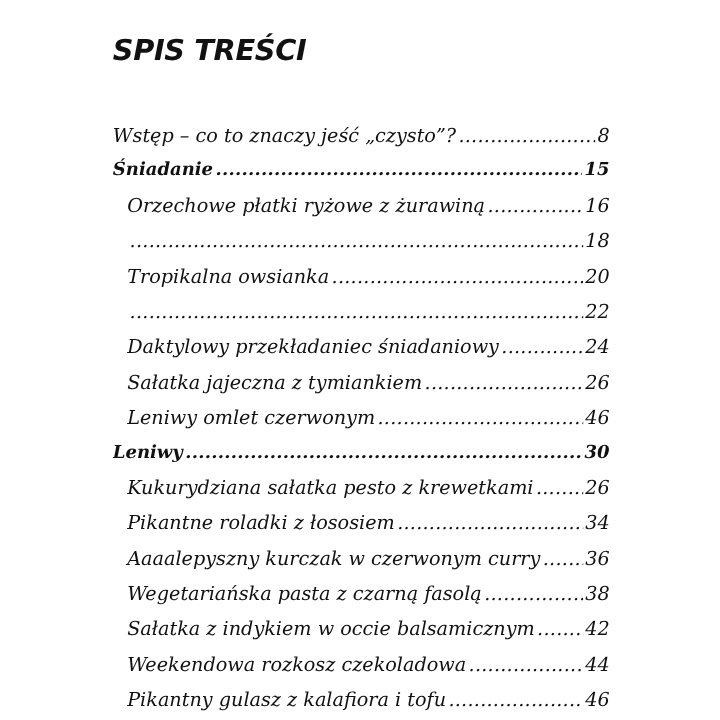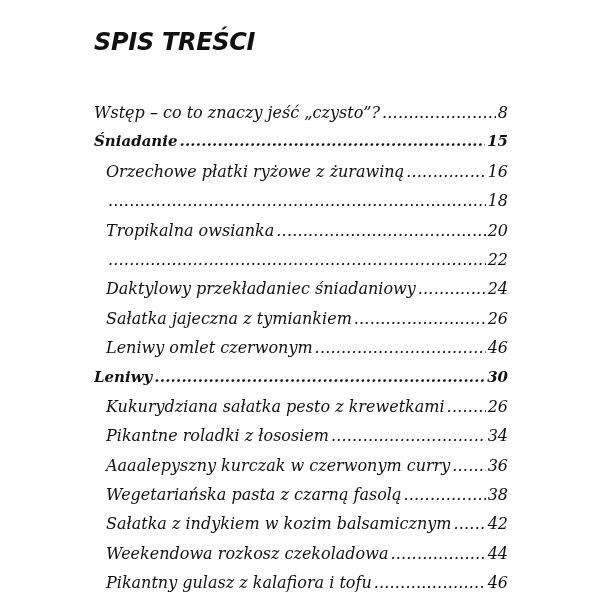--- a/index.html
+++ b/index.html
@@ -141,21 +141,21 @@
       <span class="label">Aaaalepyszny kurczak w czerwonym curry</span>
       <span class="leader"></span>
       <span class="page-num">36</span>
     </div>
     <div class="entry sub">
       <span class="label">Wegetariańska pasta z czarną fasolą</span>
       <span class="leader"></span>
       <span class="page-num">38</span>
     </div>
     <div class="entry sub">
-      <span class="label">Sałatka z indykiem w kozim balsamicznym</span>
+      <span class="label">Sałatka z indykiem w occie balsamicznym</span>
       <span class="leader"></span>
       <span class="page-num">42</span>
     </div>
     <div class="entry sub">
       <span class="label">Weekendowa rozkosz czekoladowa</span>
       <span class="leader"></span>
       <span class="page-num">44</span>
     </div>
     <div class="entry sub">
       <span class="label">Pikantny gulasz z kalafiora i tofu</span>

